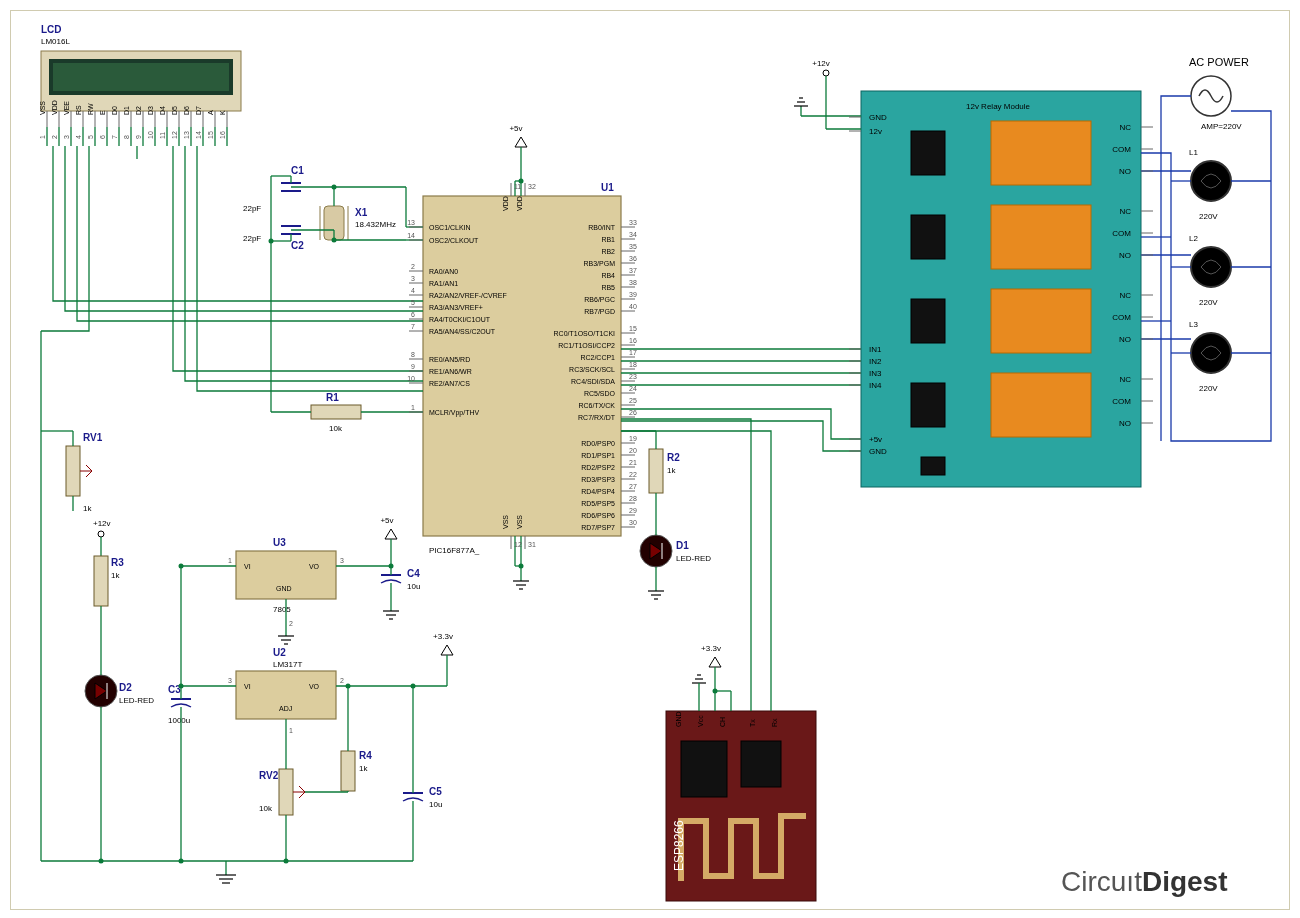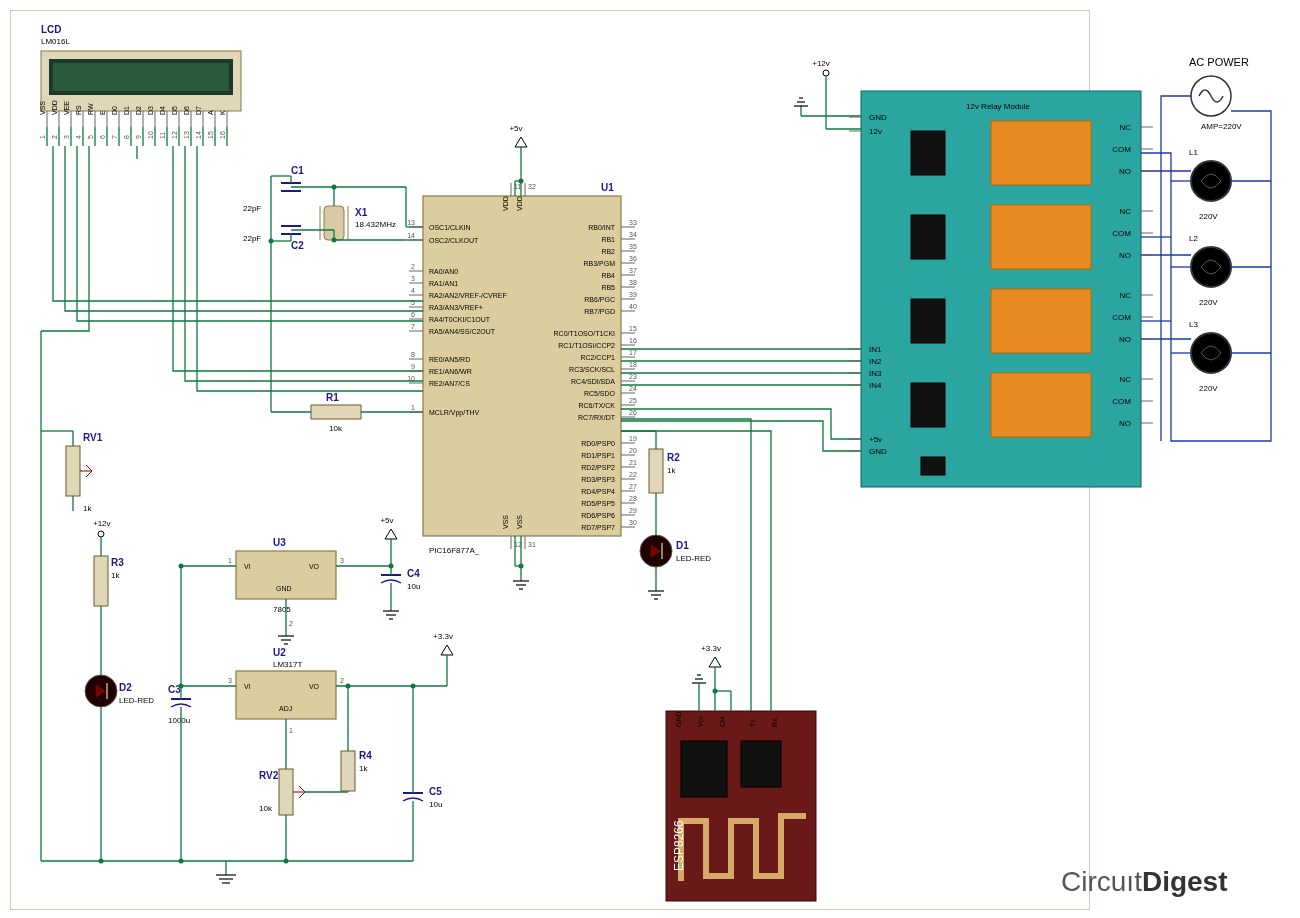--- a/index.html
+++ b/index.html
@@ -10,21 +10,21 @@
     background: #fff;
     font-family: Arial, sans-serif;
     position: relative;
     font-size: 9px;
     color: #000;
   }
   .canvas {
     position: absolute;
     left: 10px;
     top: 10px;
-    width: 1080px;
+    width: 1280px;
     height: 900px;
     border: 1px solid #d0cbb0;
   }
   .wire { stroke: #0b7a3a; stroke-width: 1.3; fill: none; }
   .blue-wire { stroke: #1a3aaa; stroke-width: 1.3; fill: none; }
   .node { fill: #0b7a3a; }
   .pin-line { stroke: #666; stroke-width: 1; }
   .pin-num { font-size: 7px; fill: #555; }
   .pin-name { font-size: 7px; fill: #000; }
   .ref-label { font-size: 10px; fill: #1a1a8a; font-weight: bold;}

